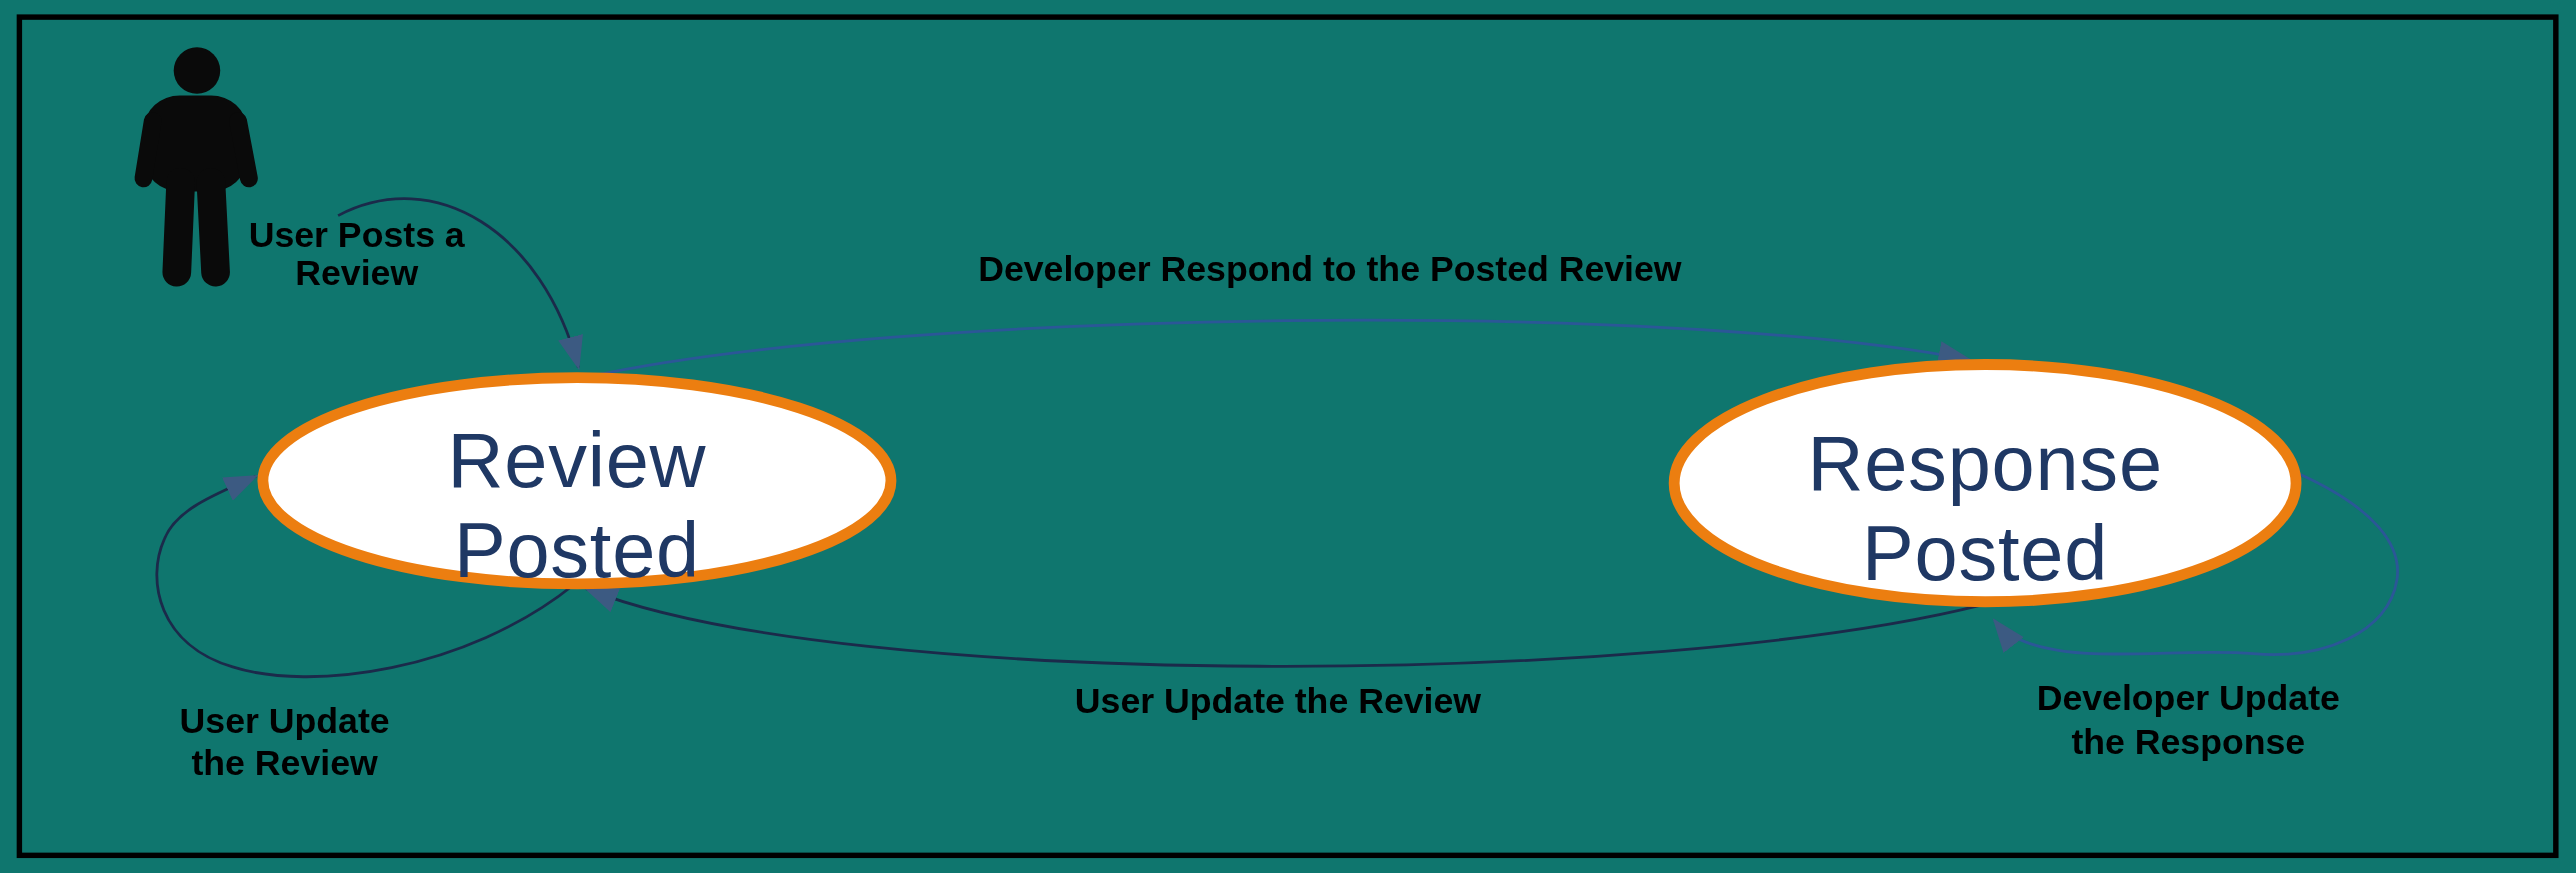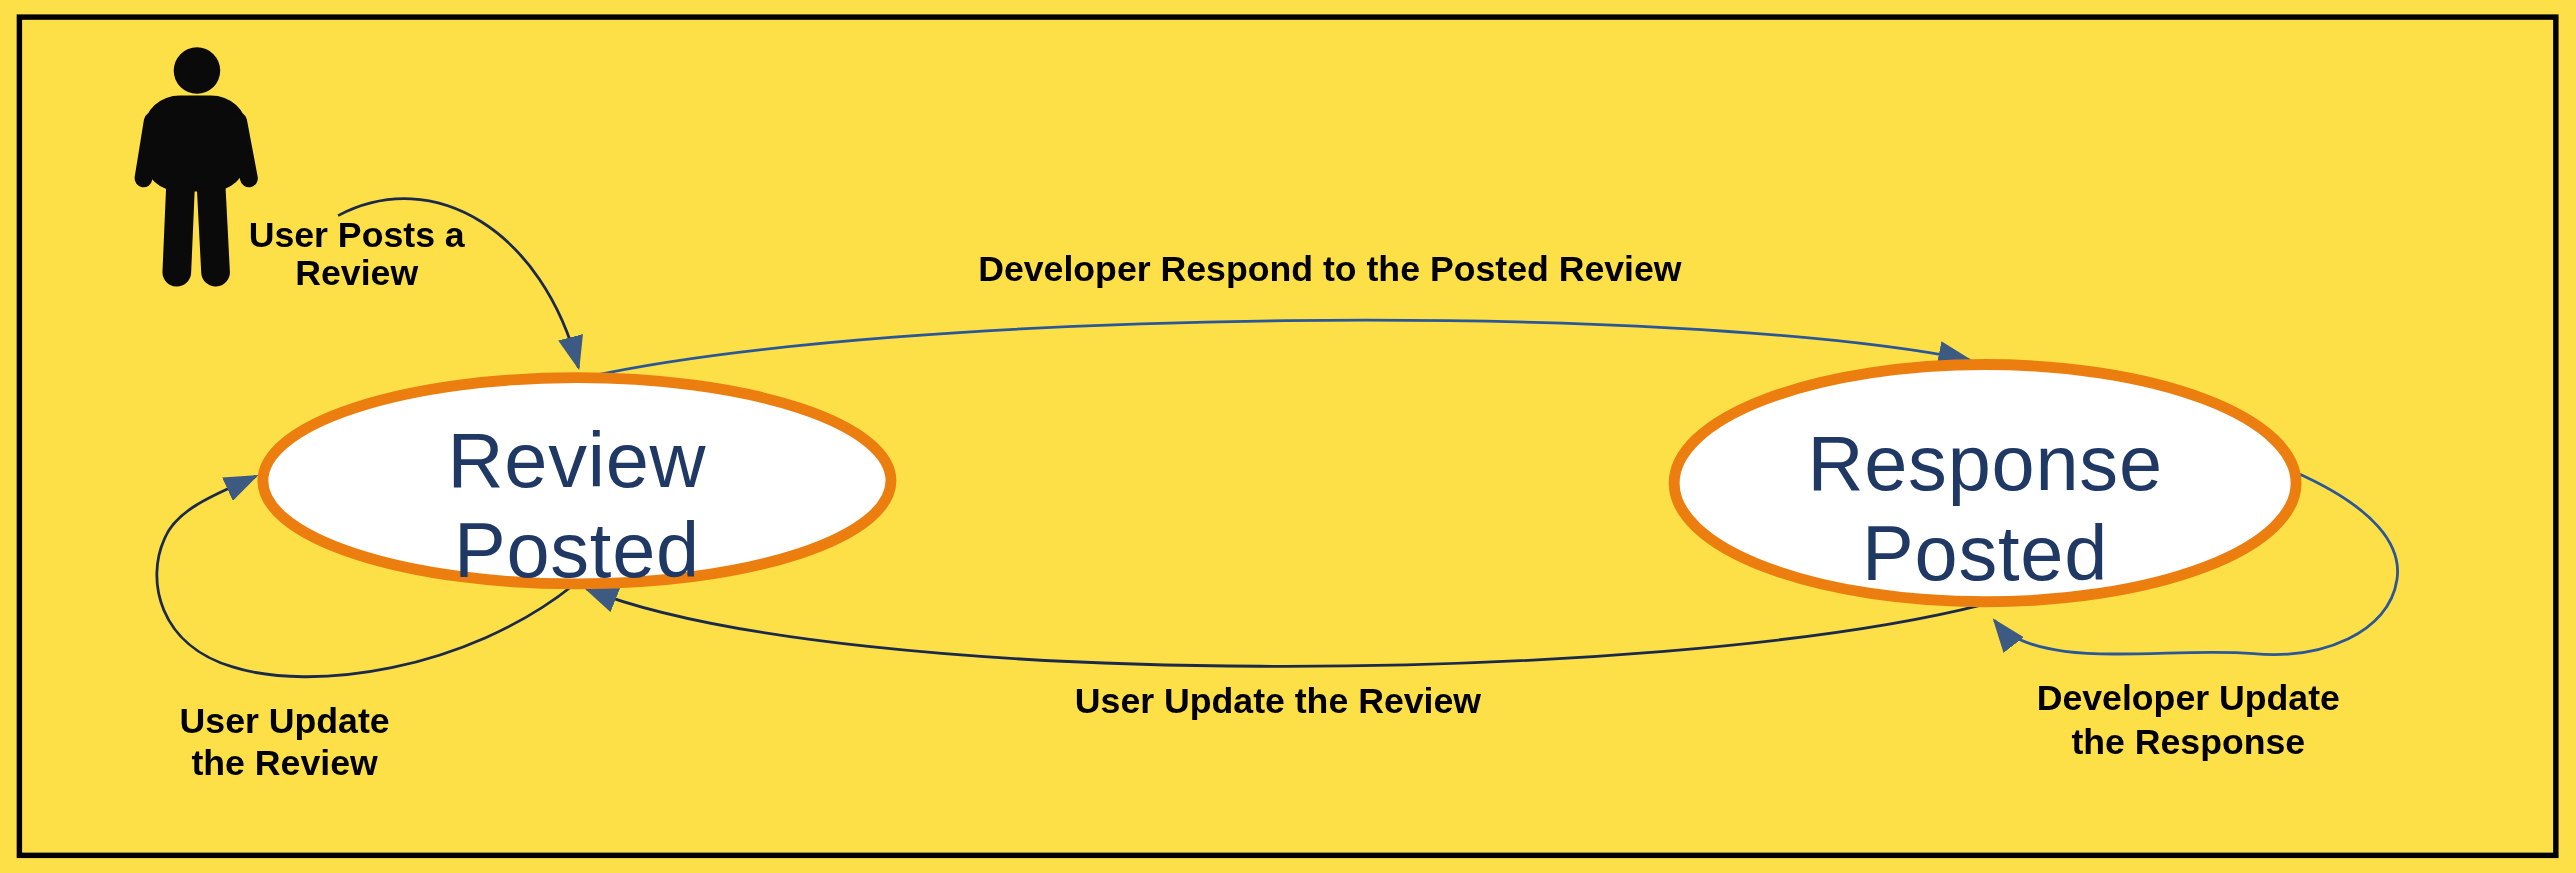--- a/index.html
+++ b/index.html
@@ -4,21 +4,21 @@
 <style>
   html, body {
     margin: 0;
     padding: 0;
     background: #ffffff;
   }
   .stage {
     position: relative;
     width: 2576px;
     height: 874px;
-    background: #fde047;
+    background: #0f766e;
     overflow: hidden;
   }
   svg { display: block; }
   .state-label {
     font-family: "Liberation Sans", sans-serif;
     font-size: 100px;
     font-weight: 400;
     letter-spacing: 1px;
     text-anchor: middle;
   }

